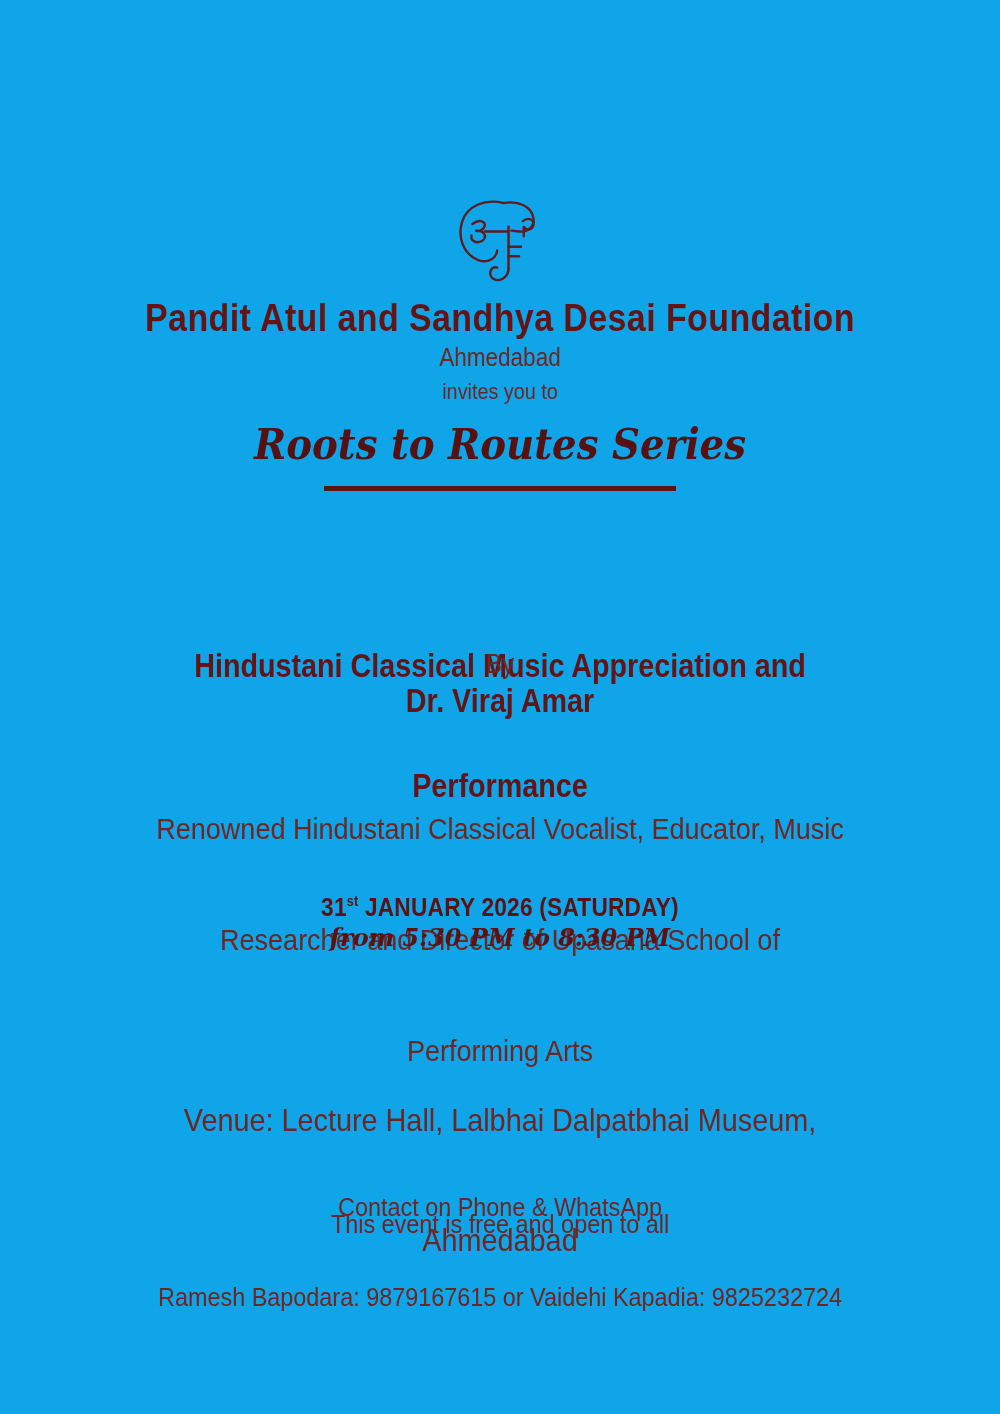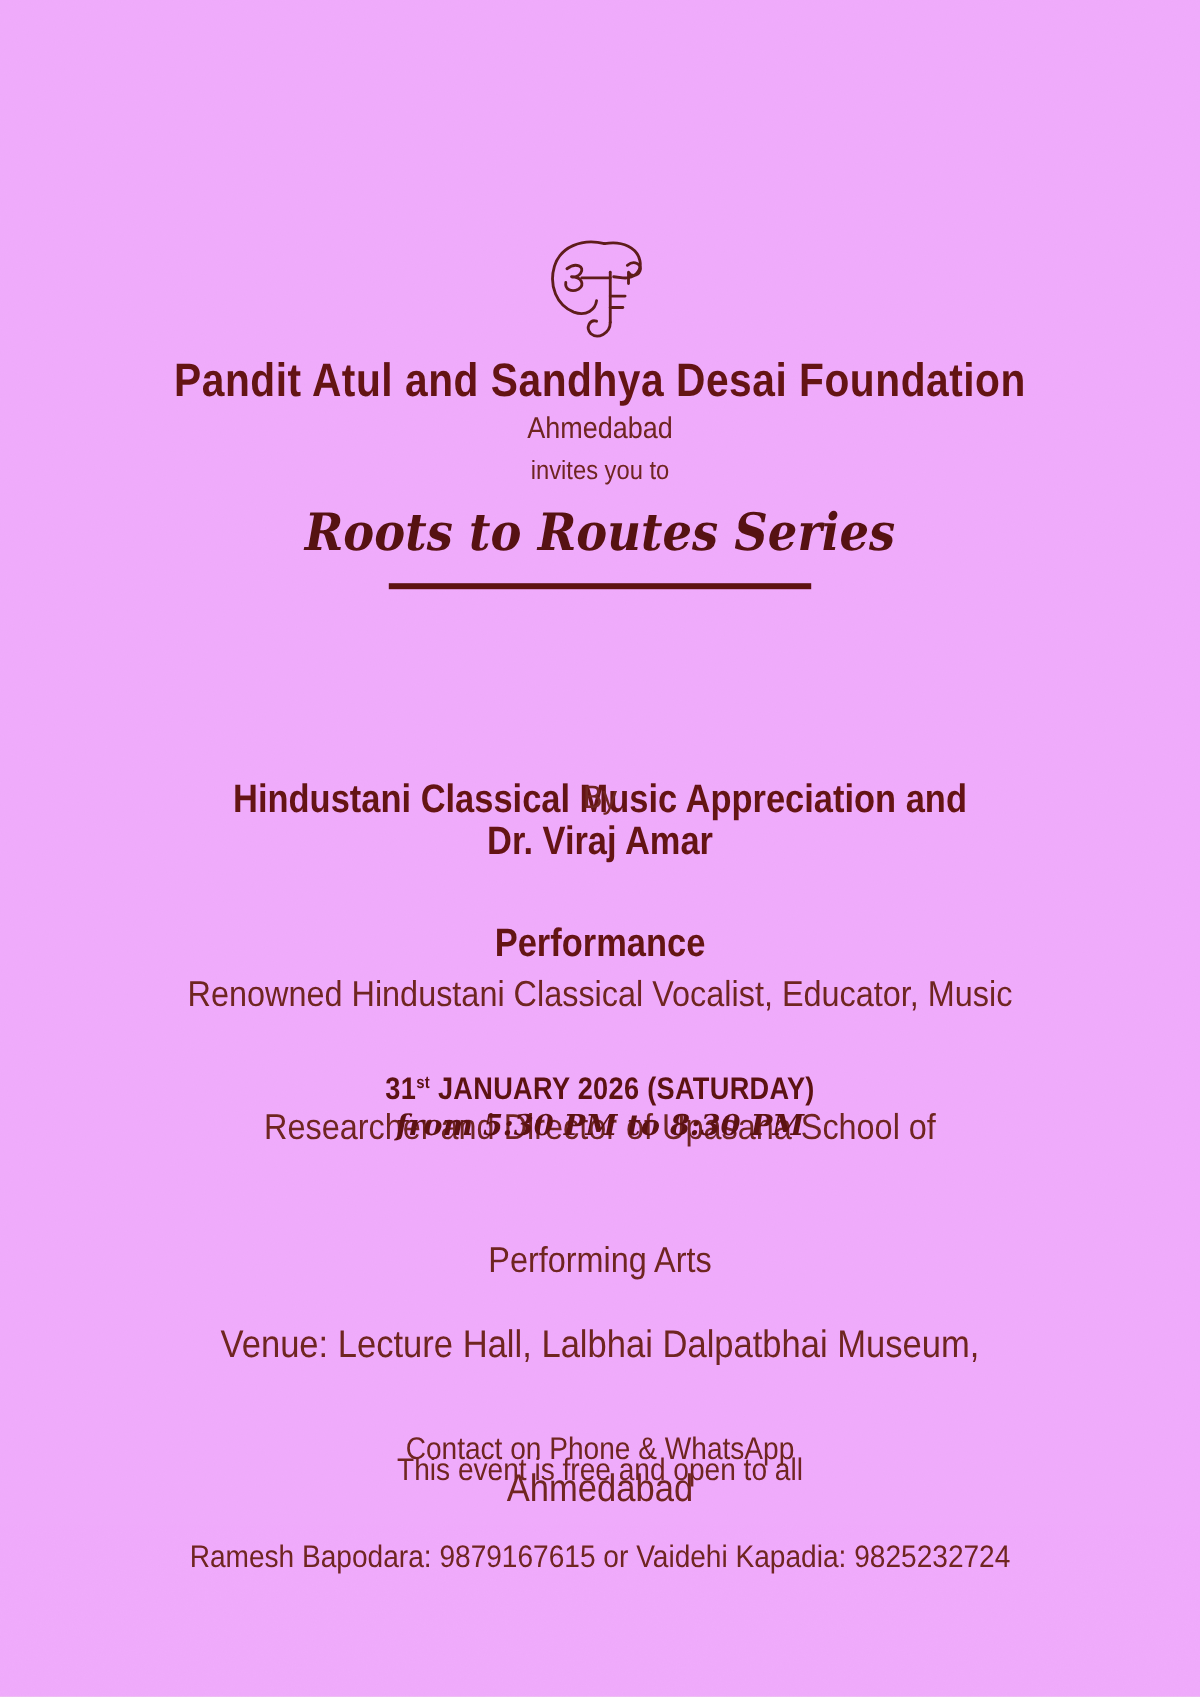--- a/index.html
+++ b/index.html
@@ -5,21 +5,21 @@
   html, body { margin: 0; padding: 0; }
   body {
     font-family: "Liberation Sans", sans-serif;
     background: #e8e4da;
   }
   .page {
     position: relative;
     width: 1000px;
     height: 1414px;
     margin: 0 auto;
-    background: #f0abfc;
+    background: #0ea5e9;
     overflow: hidden;
     color: #6e2420;
   }
   .paper-noise {
     position: absolute;
     inset: 0;
     width: 100%;
     height: 100%;
     opacity: 0.45;
     pointer-events: none;

